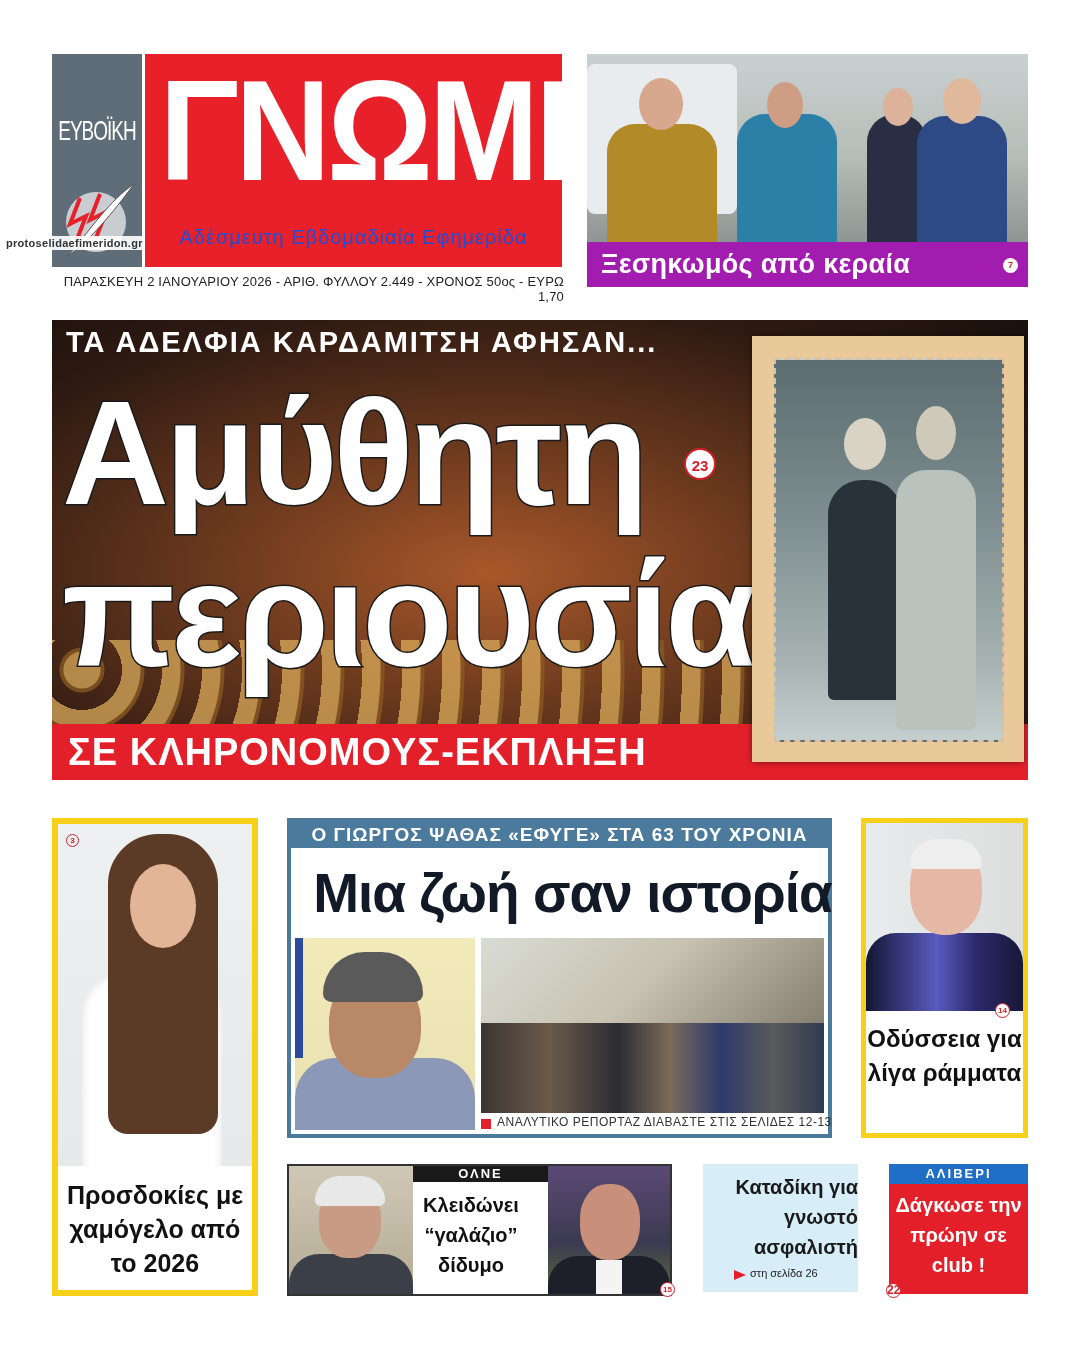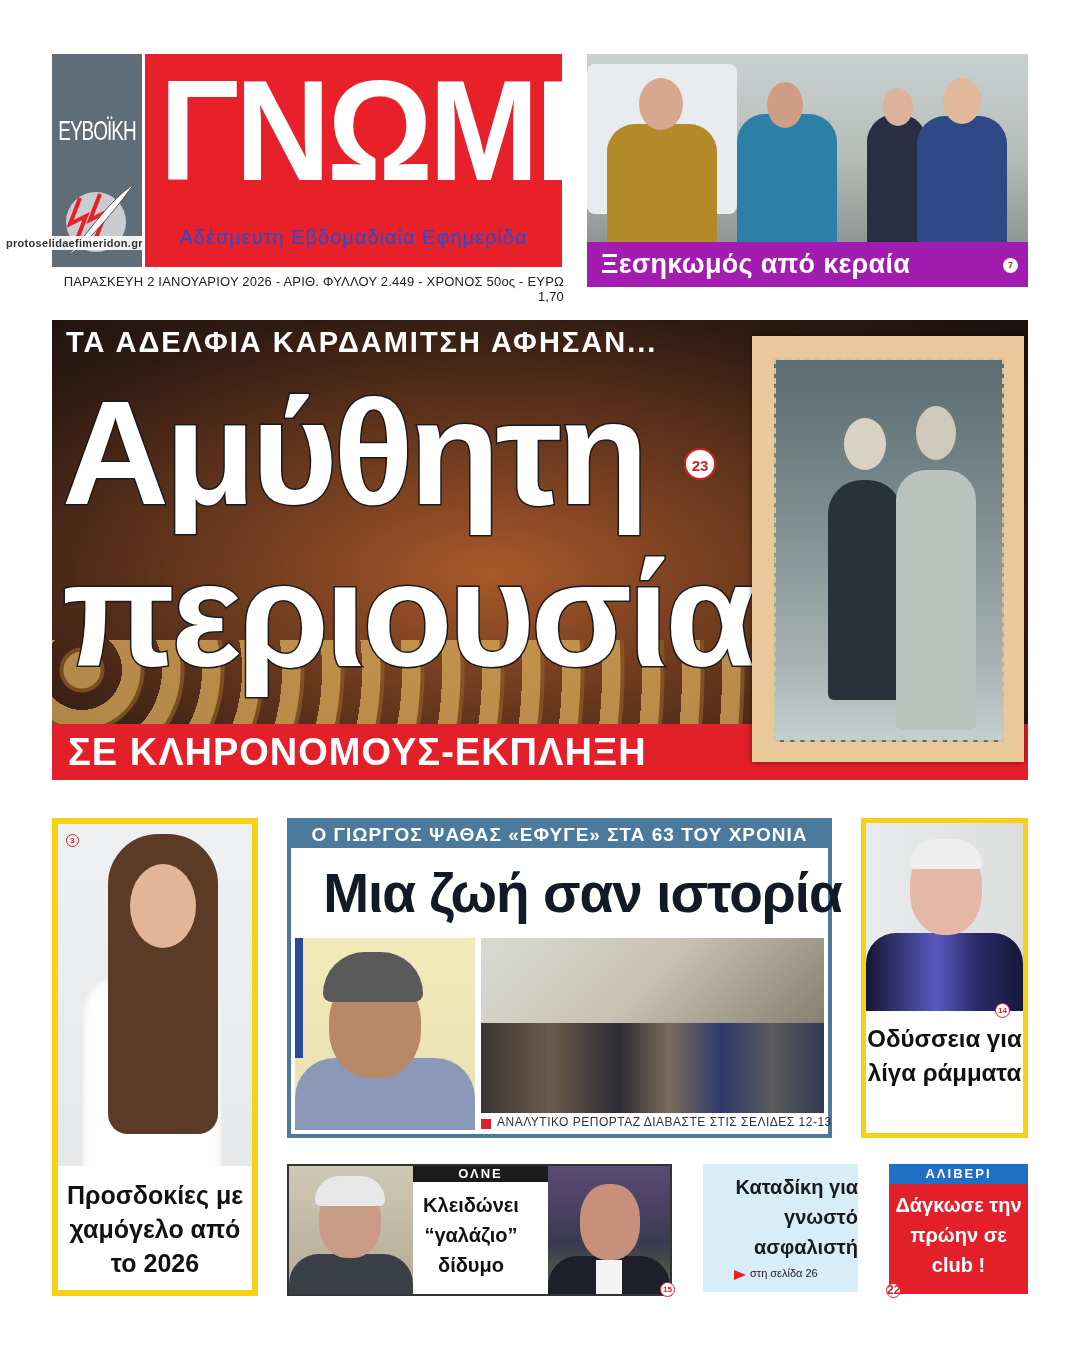--- a/index.html
+++ b/index.html
@@ -58,21 +58,21 @@
   .woman-face { position: absolute; left: 72px; top: 40px; width: 66px; height: 84px; background: #e2b597; border-radius: 50%; }
   .woman-body { position: absolute; left: 24px; top: 150px; width: 140px; height: 200px; background: #ffffff; border-radius: 40px 40px 0 0; box-shadow: inset 0 0 10px #ddd; }
   .yl-pg { left: 66px; top: 834px; width: 13px; height: 13px; border-radius: 50%; border: 1px solid #d5202a; color: #d5202a;
     font-size: 8px; text-align: center; line-height: 11px; font-weight: bold; }
   .yl-text { left: 58px; top: 1178px; width: 194px; text-align: center; font-size: 25px; font-weight: bold; line-height: 34px; color: #111; }
 
   
   .ctr-box { left: 287px; top: 818px; width: 545px; height: 320px; border: 4px solid #4b7a9c; background: #fff; }
   .ctr-kicker { left: 291px; top: 822px; width: 537px; height: 26px; background: #4b7a9c; color: #fff; font-size: 19px; font-weight: bold;
     text-align: center; line-height: 26px; letter-spacing: 1px; }
-  .ctr-title { left: 291px; top: 850px; width: 583px; text-align: center; font-size: 55px; font-weight: bold; color: #111a26; line-height: 86px; letter-spacing: -1px; }
+  .ctr-title { left: 281px; top: 850px; width: 583px; text-align: center; font-size: 55px; font-weight: bold; color: #111a26; line-height: 86px; letter-spacing: -1px; }
   .ctr-photo1 { left: 295px; top: 938px; width: 180px; height: 192px; overflow: hidden; background: linear-gradient(180deg, #f2eab9 0%, #e8e0b0 100%); }
   .flag { position: absolute; left: 0; top: 0; width: 8px; height: 120px; background: #2a4aa0; }
   .man-hair { position: absolute; left: 28px; top: 14px; width: 100px; height: 50px; background: #5a5a5a; border-radius: 50px 50px 10px 10px; }
   .man-face { position: absolute; left: 34px; top: 36px; width: 92px; height: 104px; background: #b98866; border-radius: 45%; }
   .man-shirt { position: absolute; left: 0; top: 120px; width: 180px; height: 80px; background: #8c98b8; border-radius: 40px 40px 0 0; }
   .ctr-photo2 { left: 481px; top: 938px; width: 343px; height: 175px; overflow: hidden; background: linear-gradient(135deg, #d9dcd4 0%, #c7c2b1 40%, #6b6458 100%); }
   .crowd { position: absolute; bottom: 0; left: 0; width: 100%; height: 90px;
     background: linear-gradient(90deg, #3b3532 0%, #6b5a4b 20%, #2c2c33 40%, #7b6b5a 55%, #2d3a6b 70%, #5a5a5a 85%, #313a52 100%); }
   .ctr-read-sq { left: 481px; top: 1119px; width: 10px; height: 10px; background: #e3202a; }
   .ctr-read { left: 497px; top: 1115px; font-size: 12px; color: #333; letter-spacing: 0.5px; }

